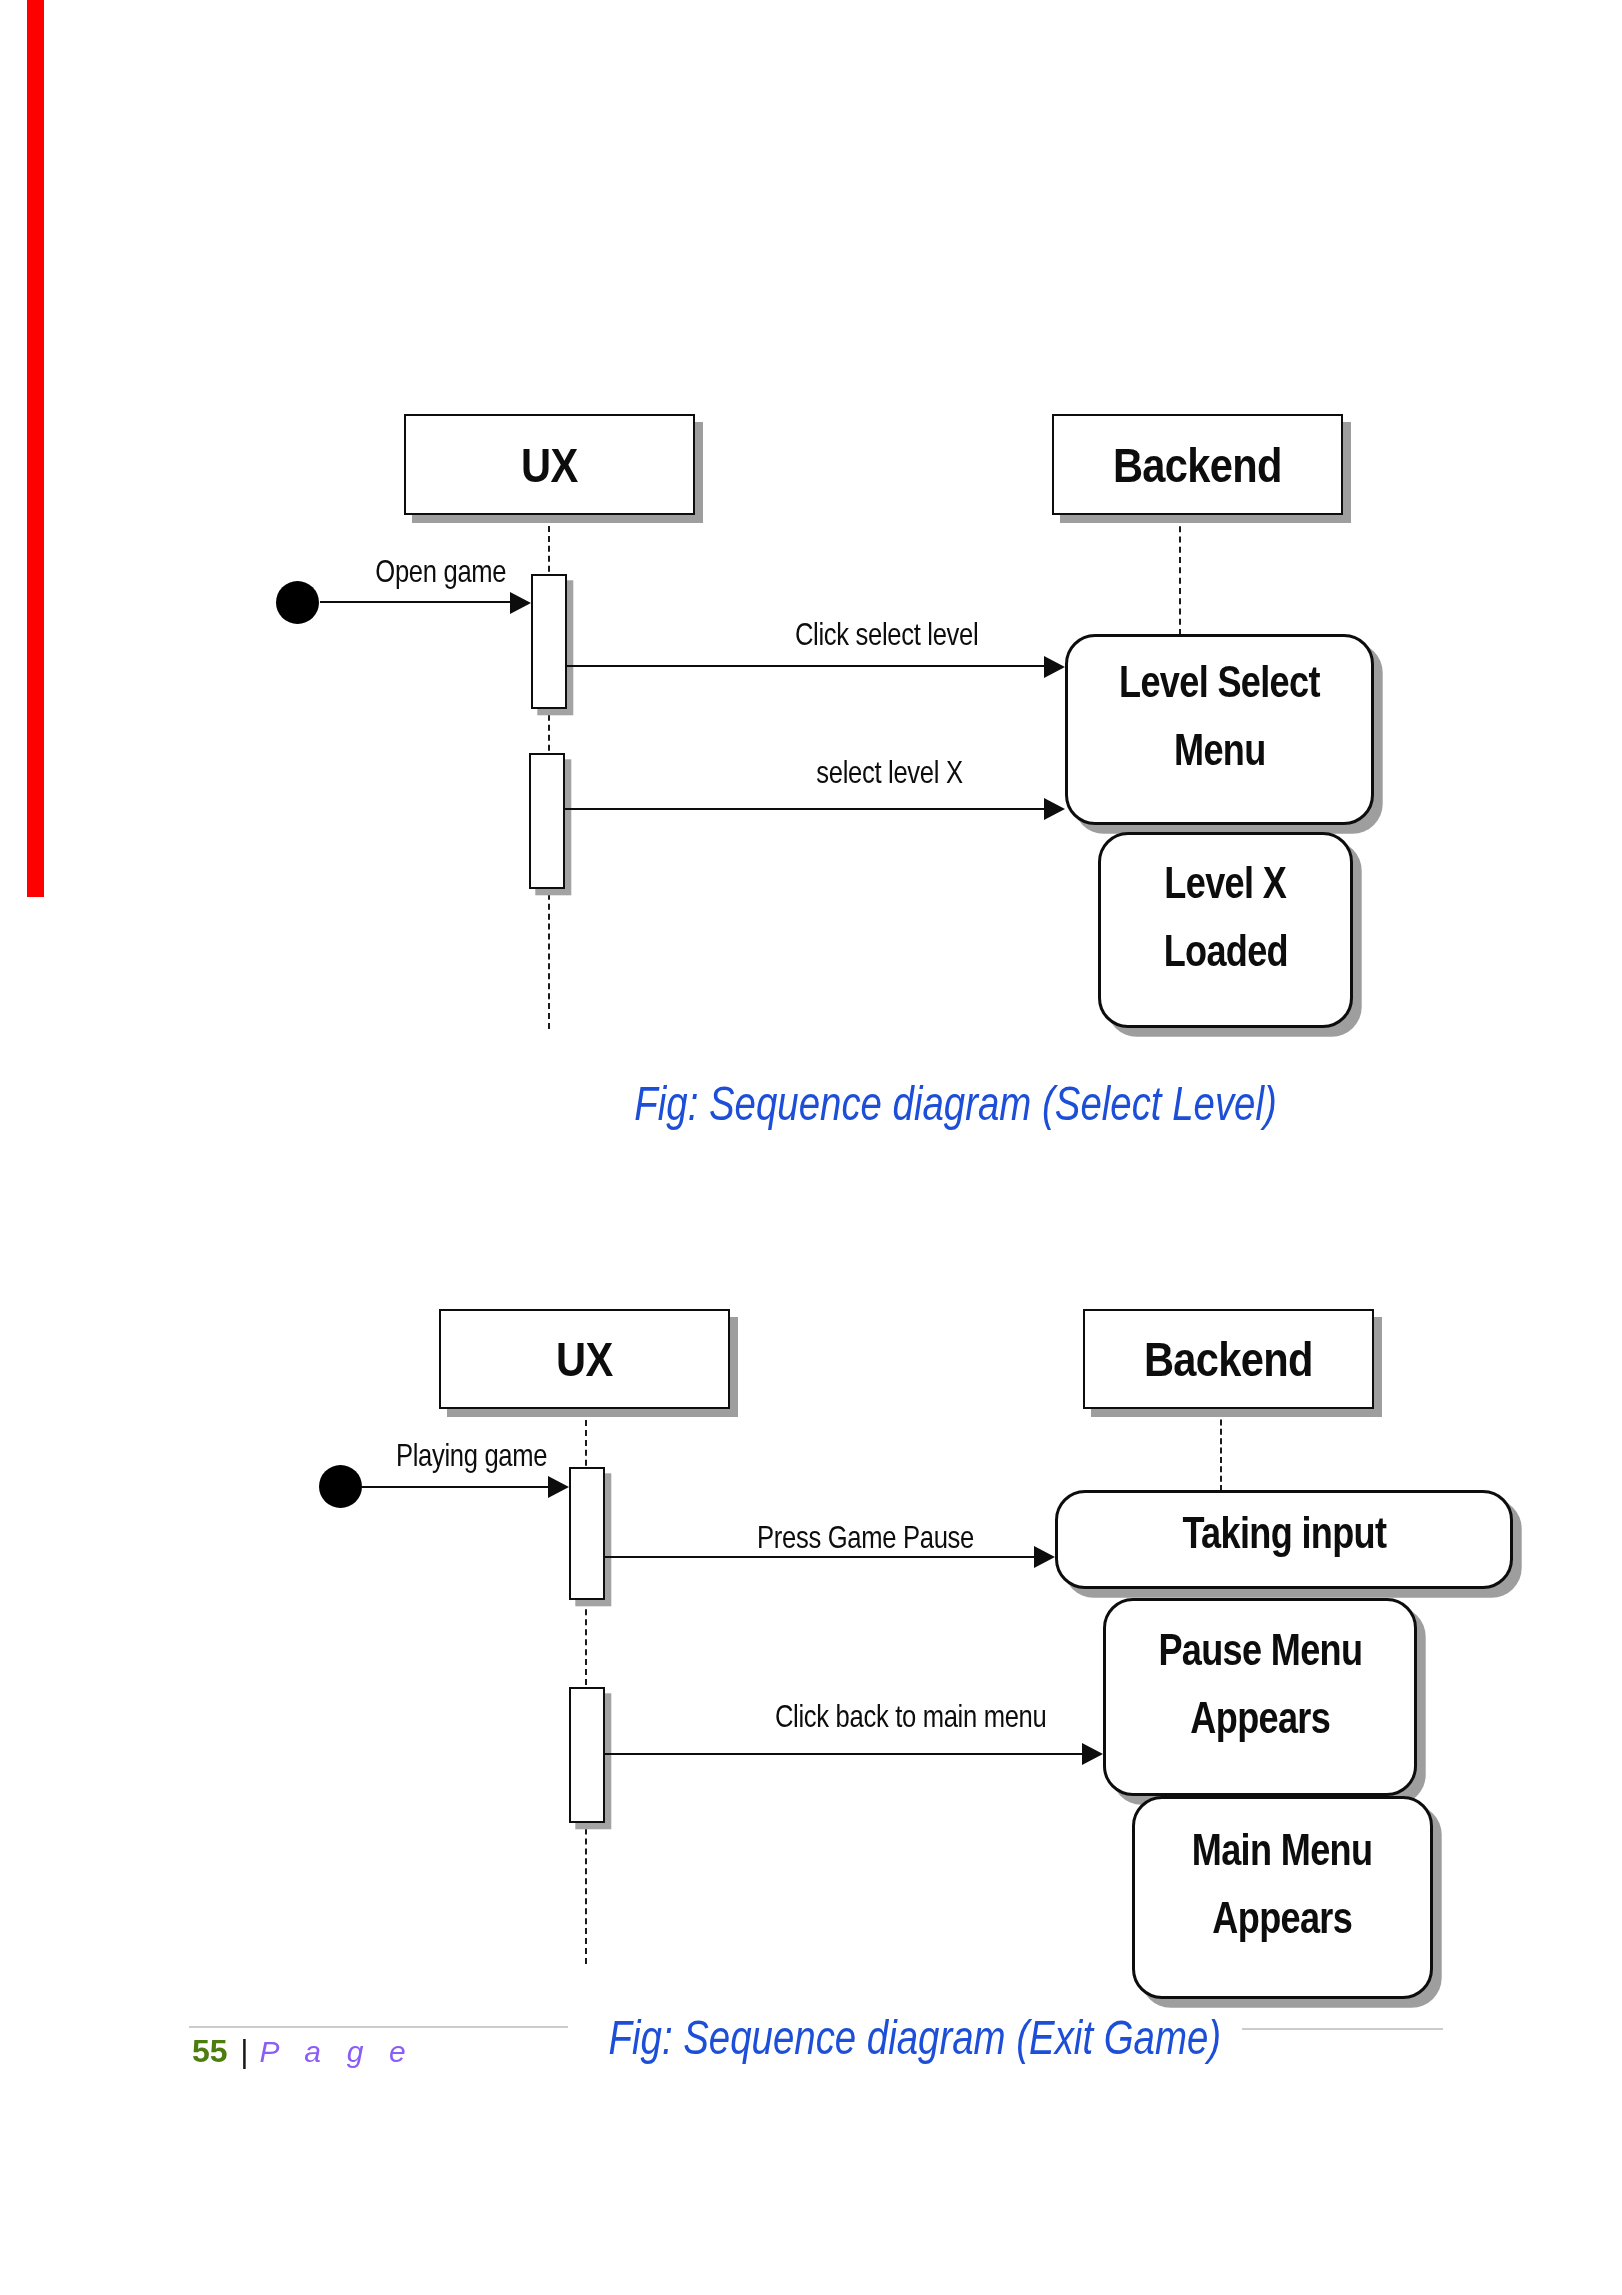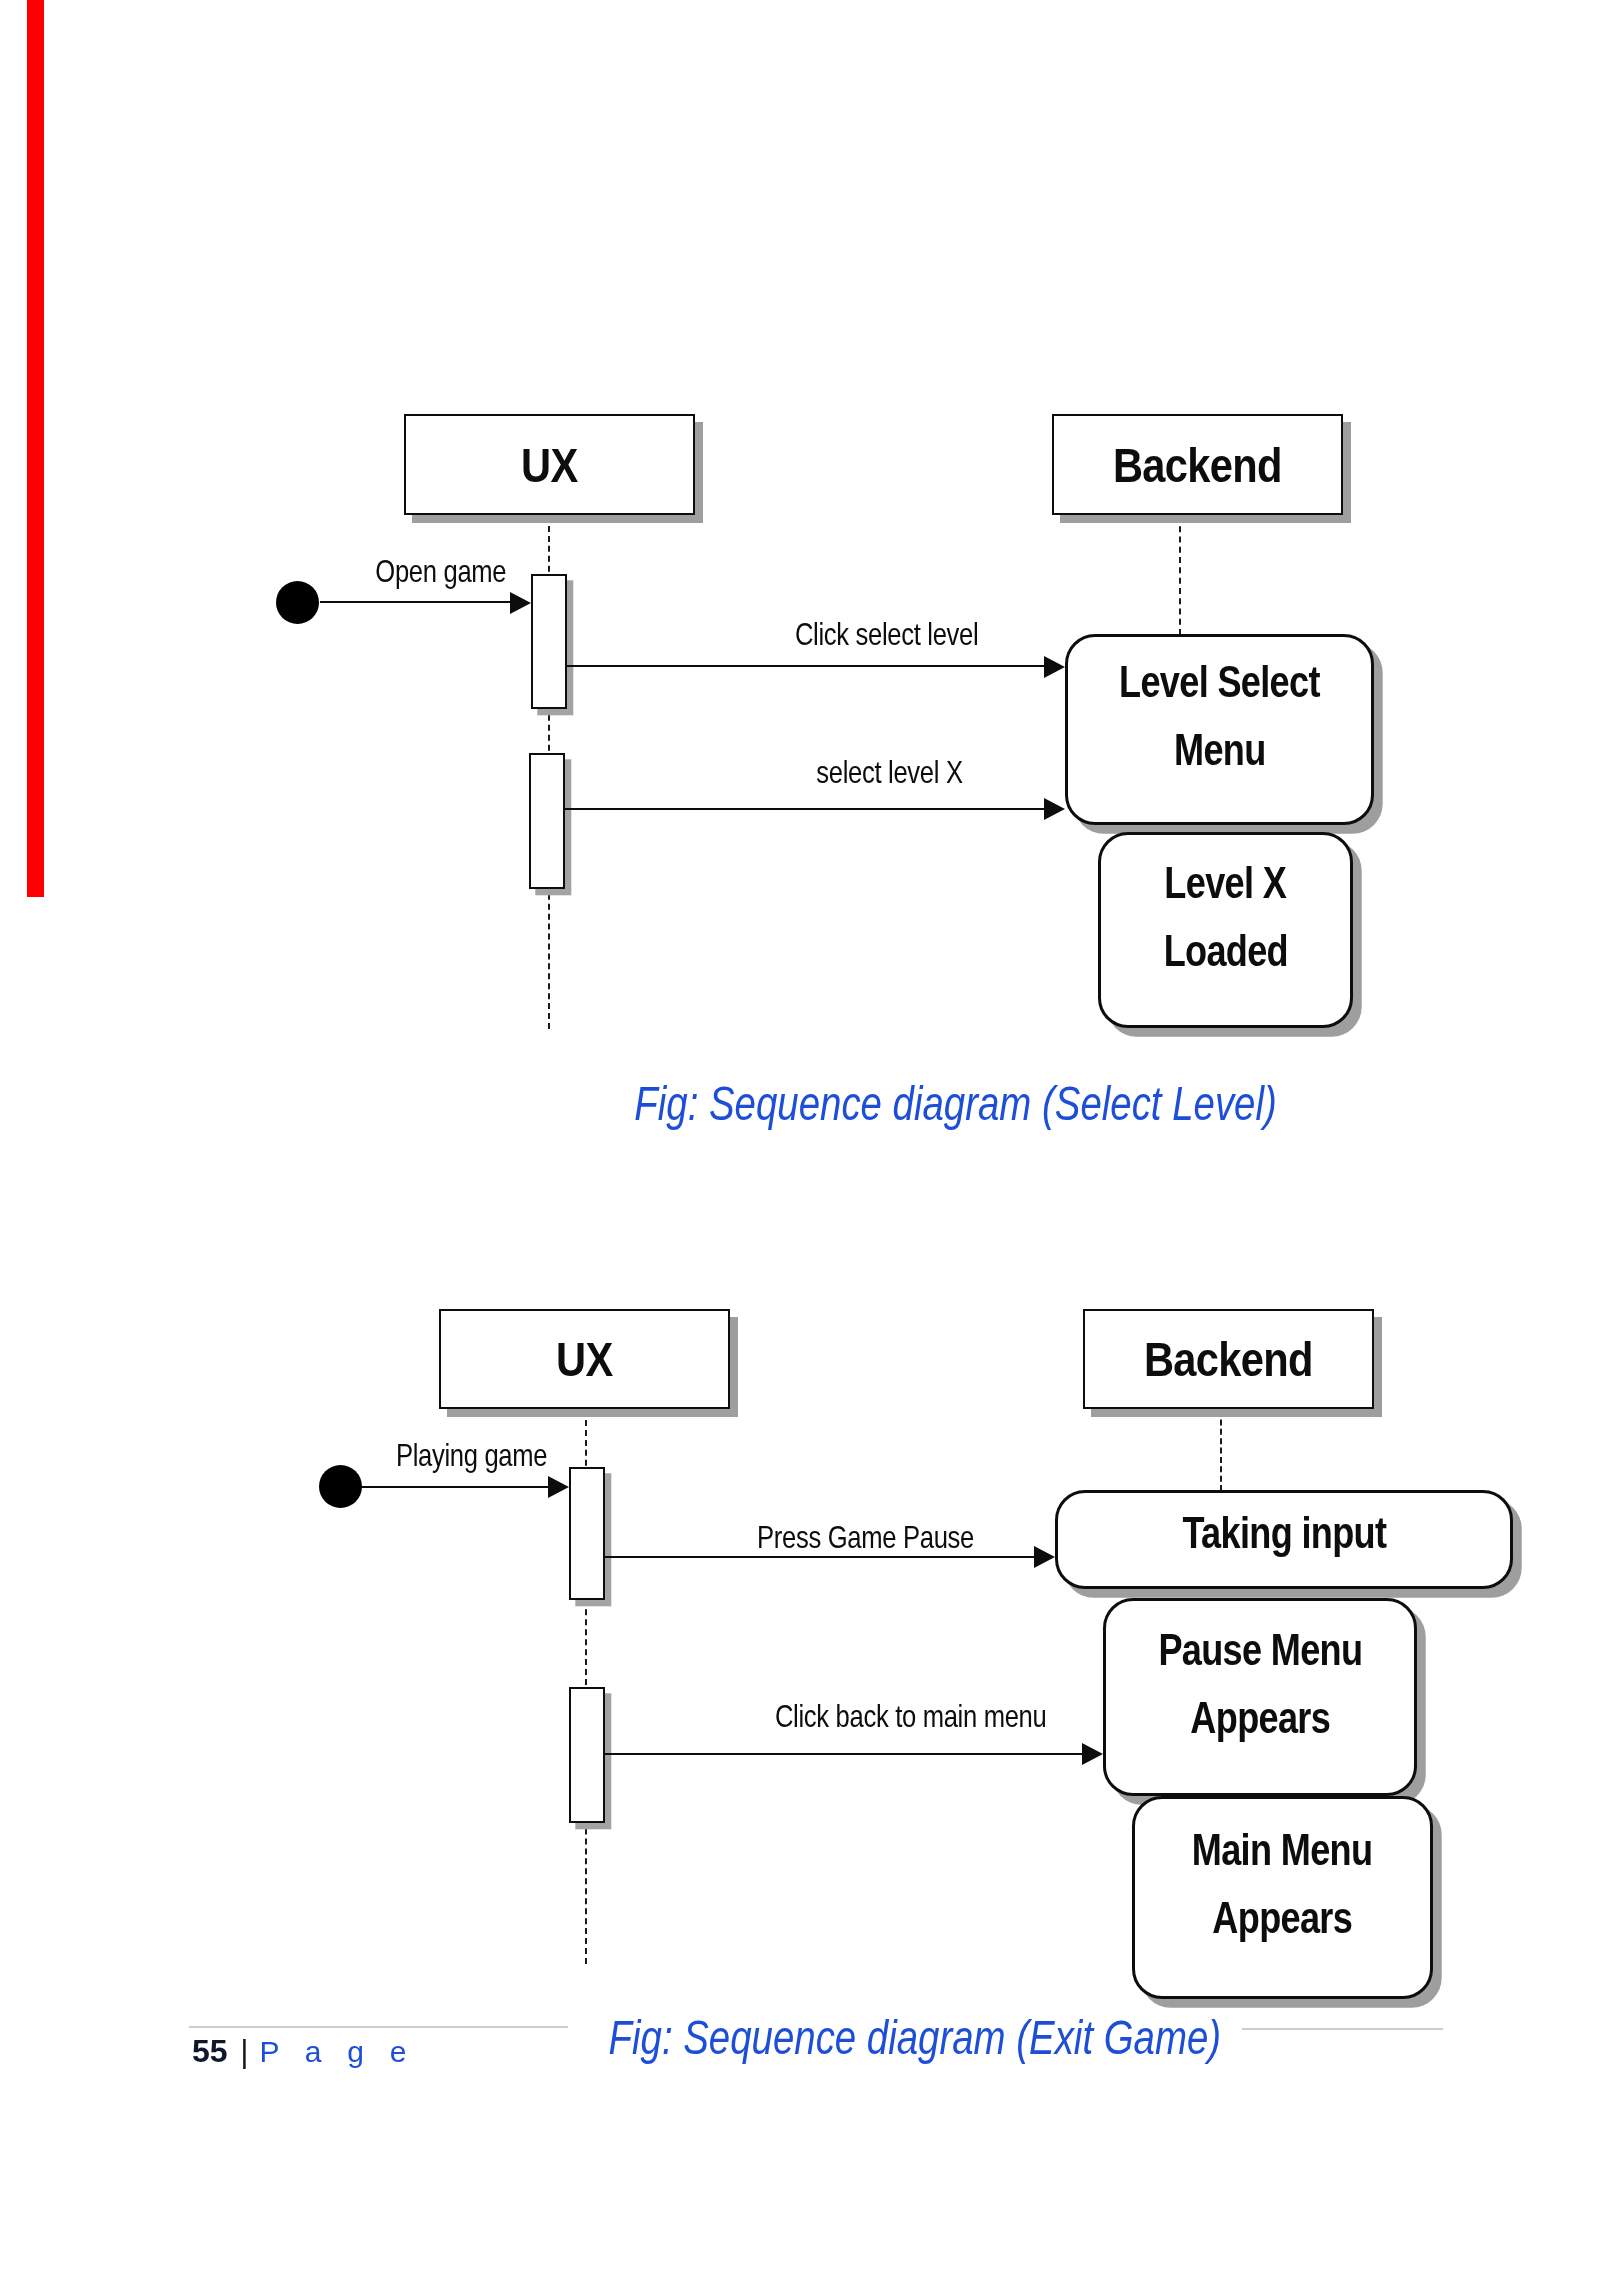--- a/index.html
+++ b/index.html
@@ -44,23 +44,23 @@
   .msg-label > span{font-size:32px;display:inline-block;transform:scaleX(.8);
                     transform-origin:center;letter-spacing:-0.4px;}
 
   
   .caption{text-align:center;z-index:3;white-space:nowrap;color:#1d4ed8;font-style:italic;}
   .caption > span{font-size:48px;display:inline-block;transform:scaleX(.8);transform-origin:center;}
 
   
   .divider{height:2.4px;background:#cccccc;z-index:2;}
   .footer{display:flex;align-items:baseline;z-index:3;white-space:nowrap;}
-  .footer .num{font-size:32px;font-weight:bold;color:#0f172a;}
+  .footer .num{font-size:32px;font-weight:bold;color:#4d7c0f;}
   .footer .sep{font-size:32px;color:#1a1a1a;margin:0 11px 0 12.7px;font-weight:400;}
-  .footer .word{font-size:30px;color:#1d4ed8;letter-spacing:8.7px;}
+  .footer .word{font-size:30px;color:#8b5cf6;letter-spacing:8.7px;font-style:italic;}
 </style>
 </head>
 <body>
 
 <div class="page">
 
   <div class="abs red-bar" style="left:27px;top:0;width:17.4px;height:897px;"></div>
 
   <div>
 

